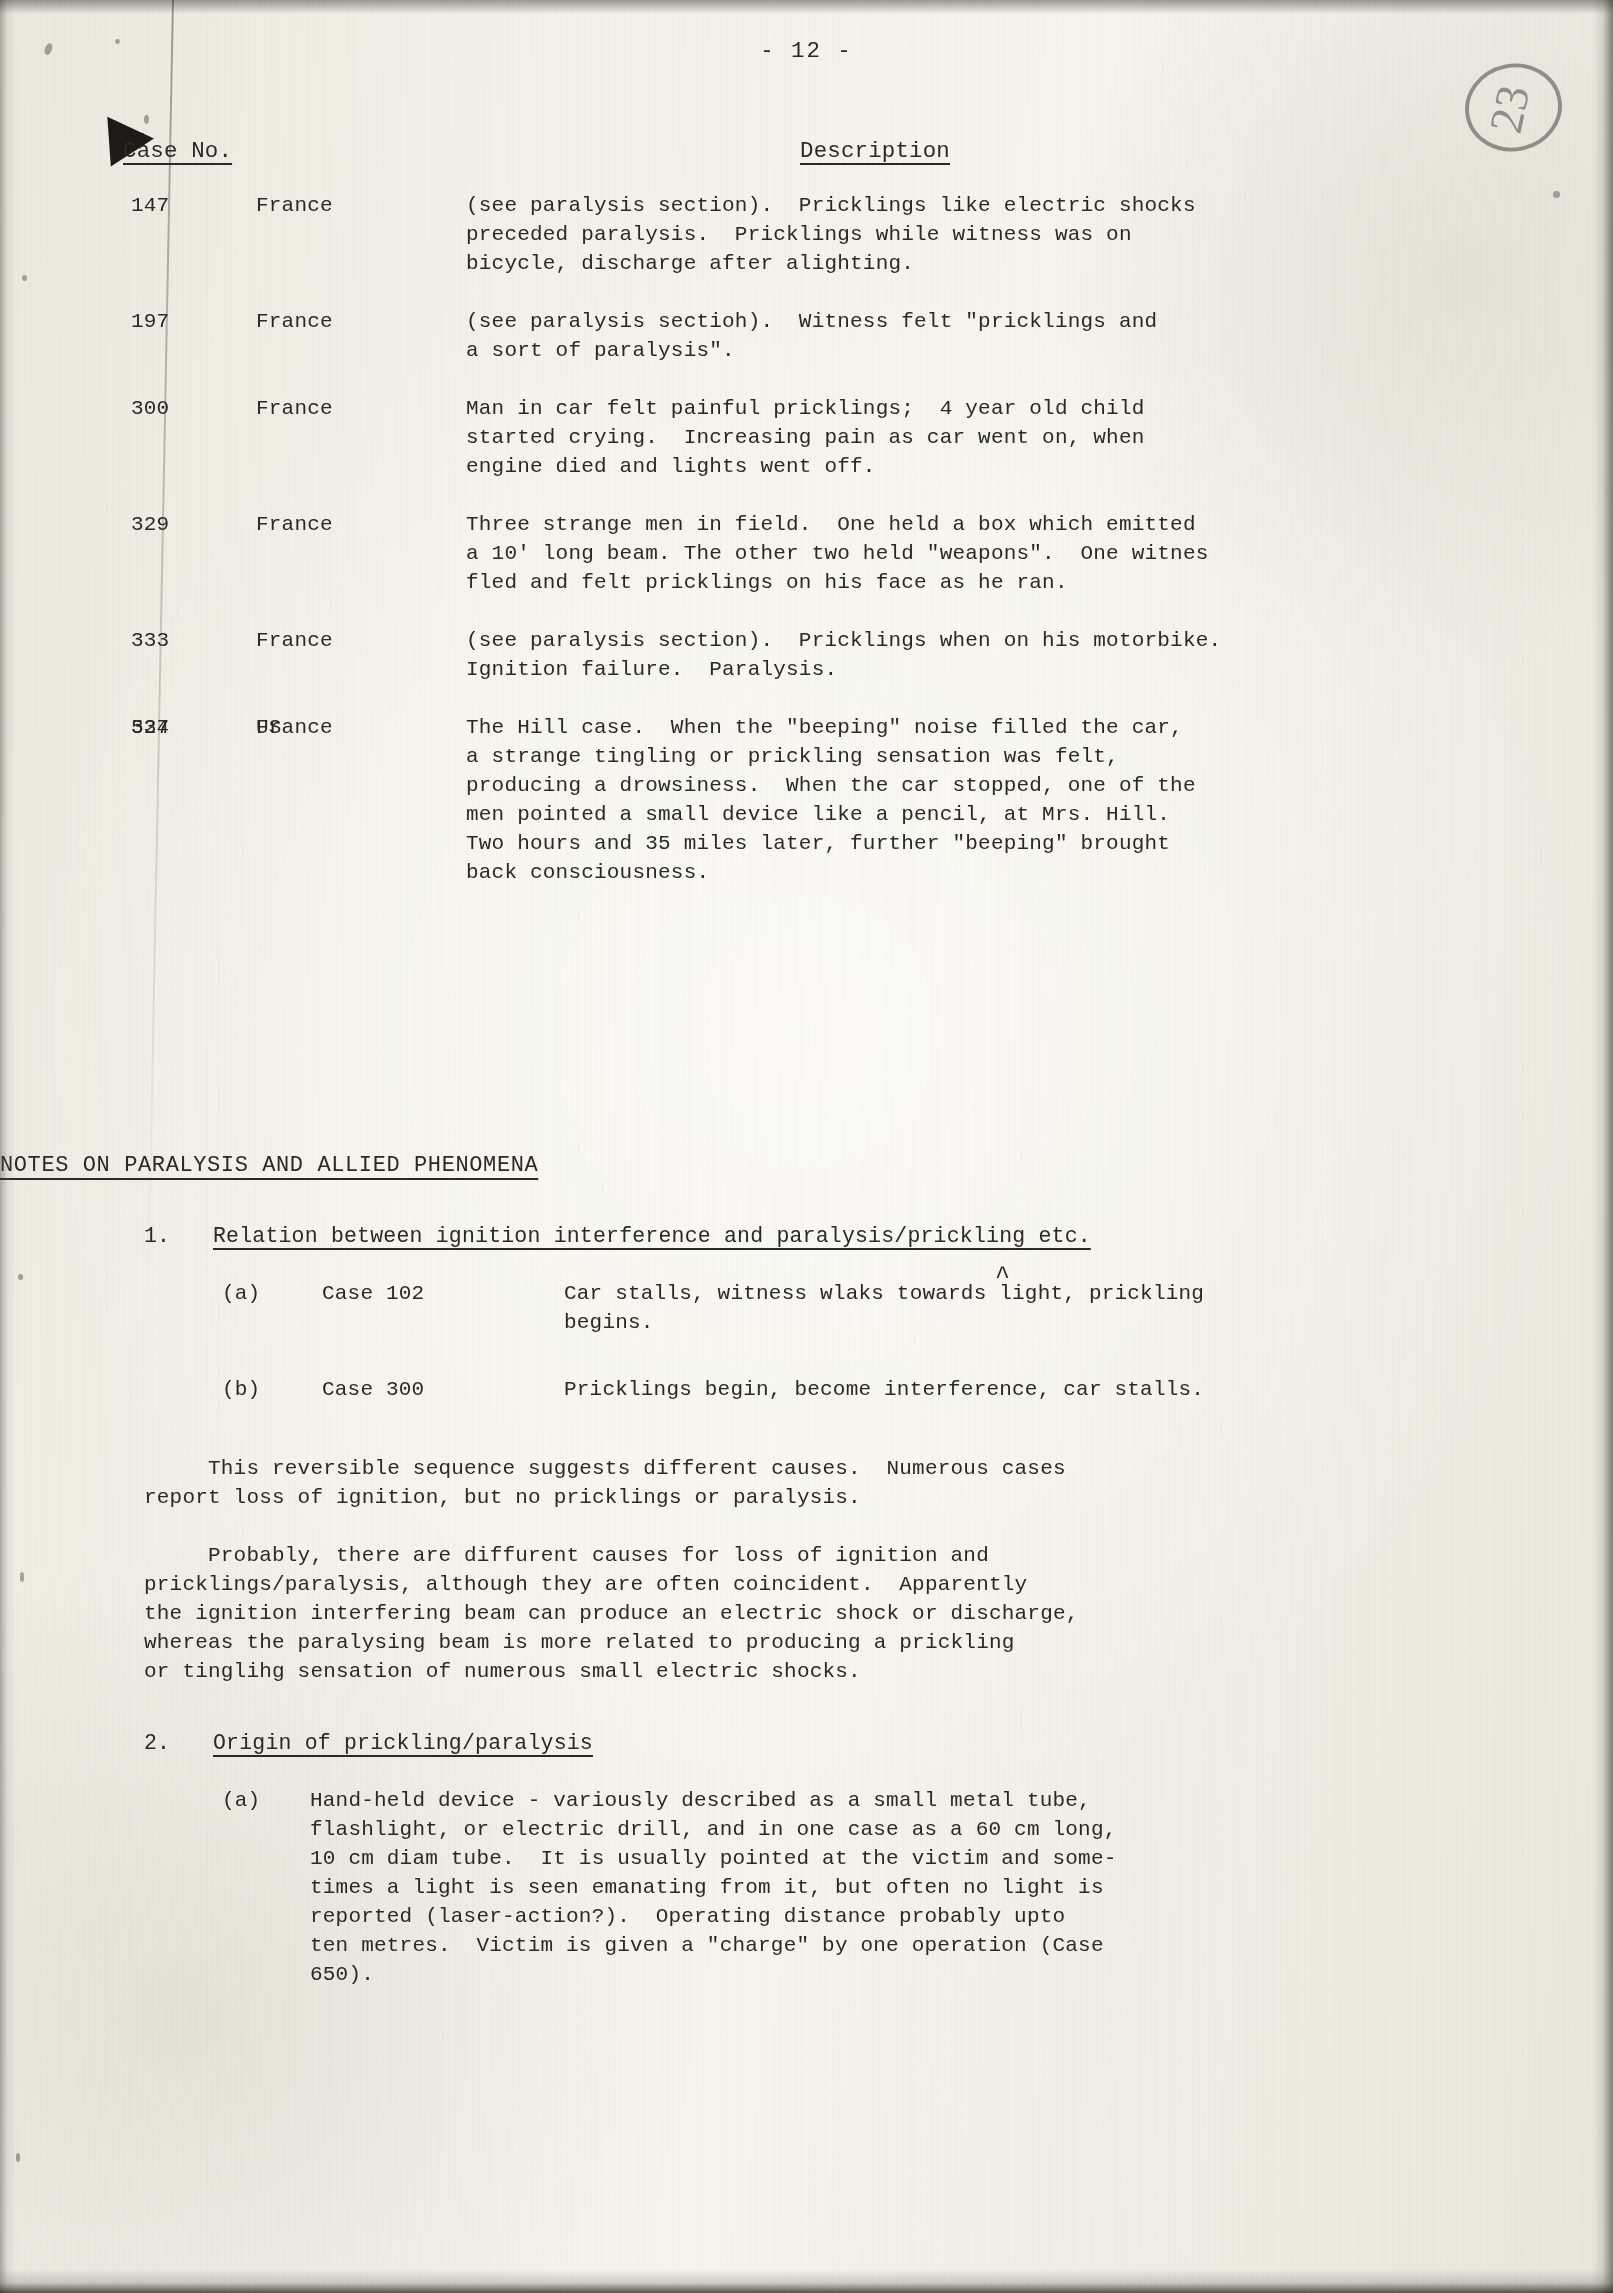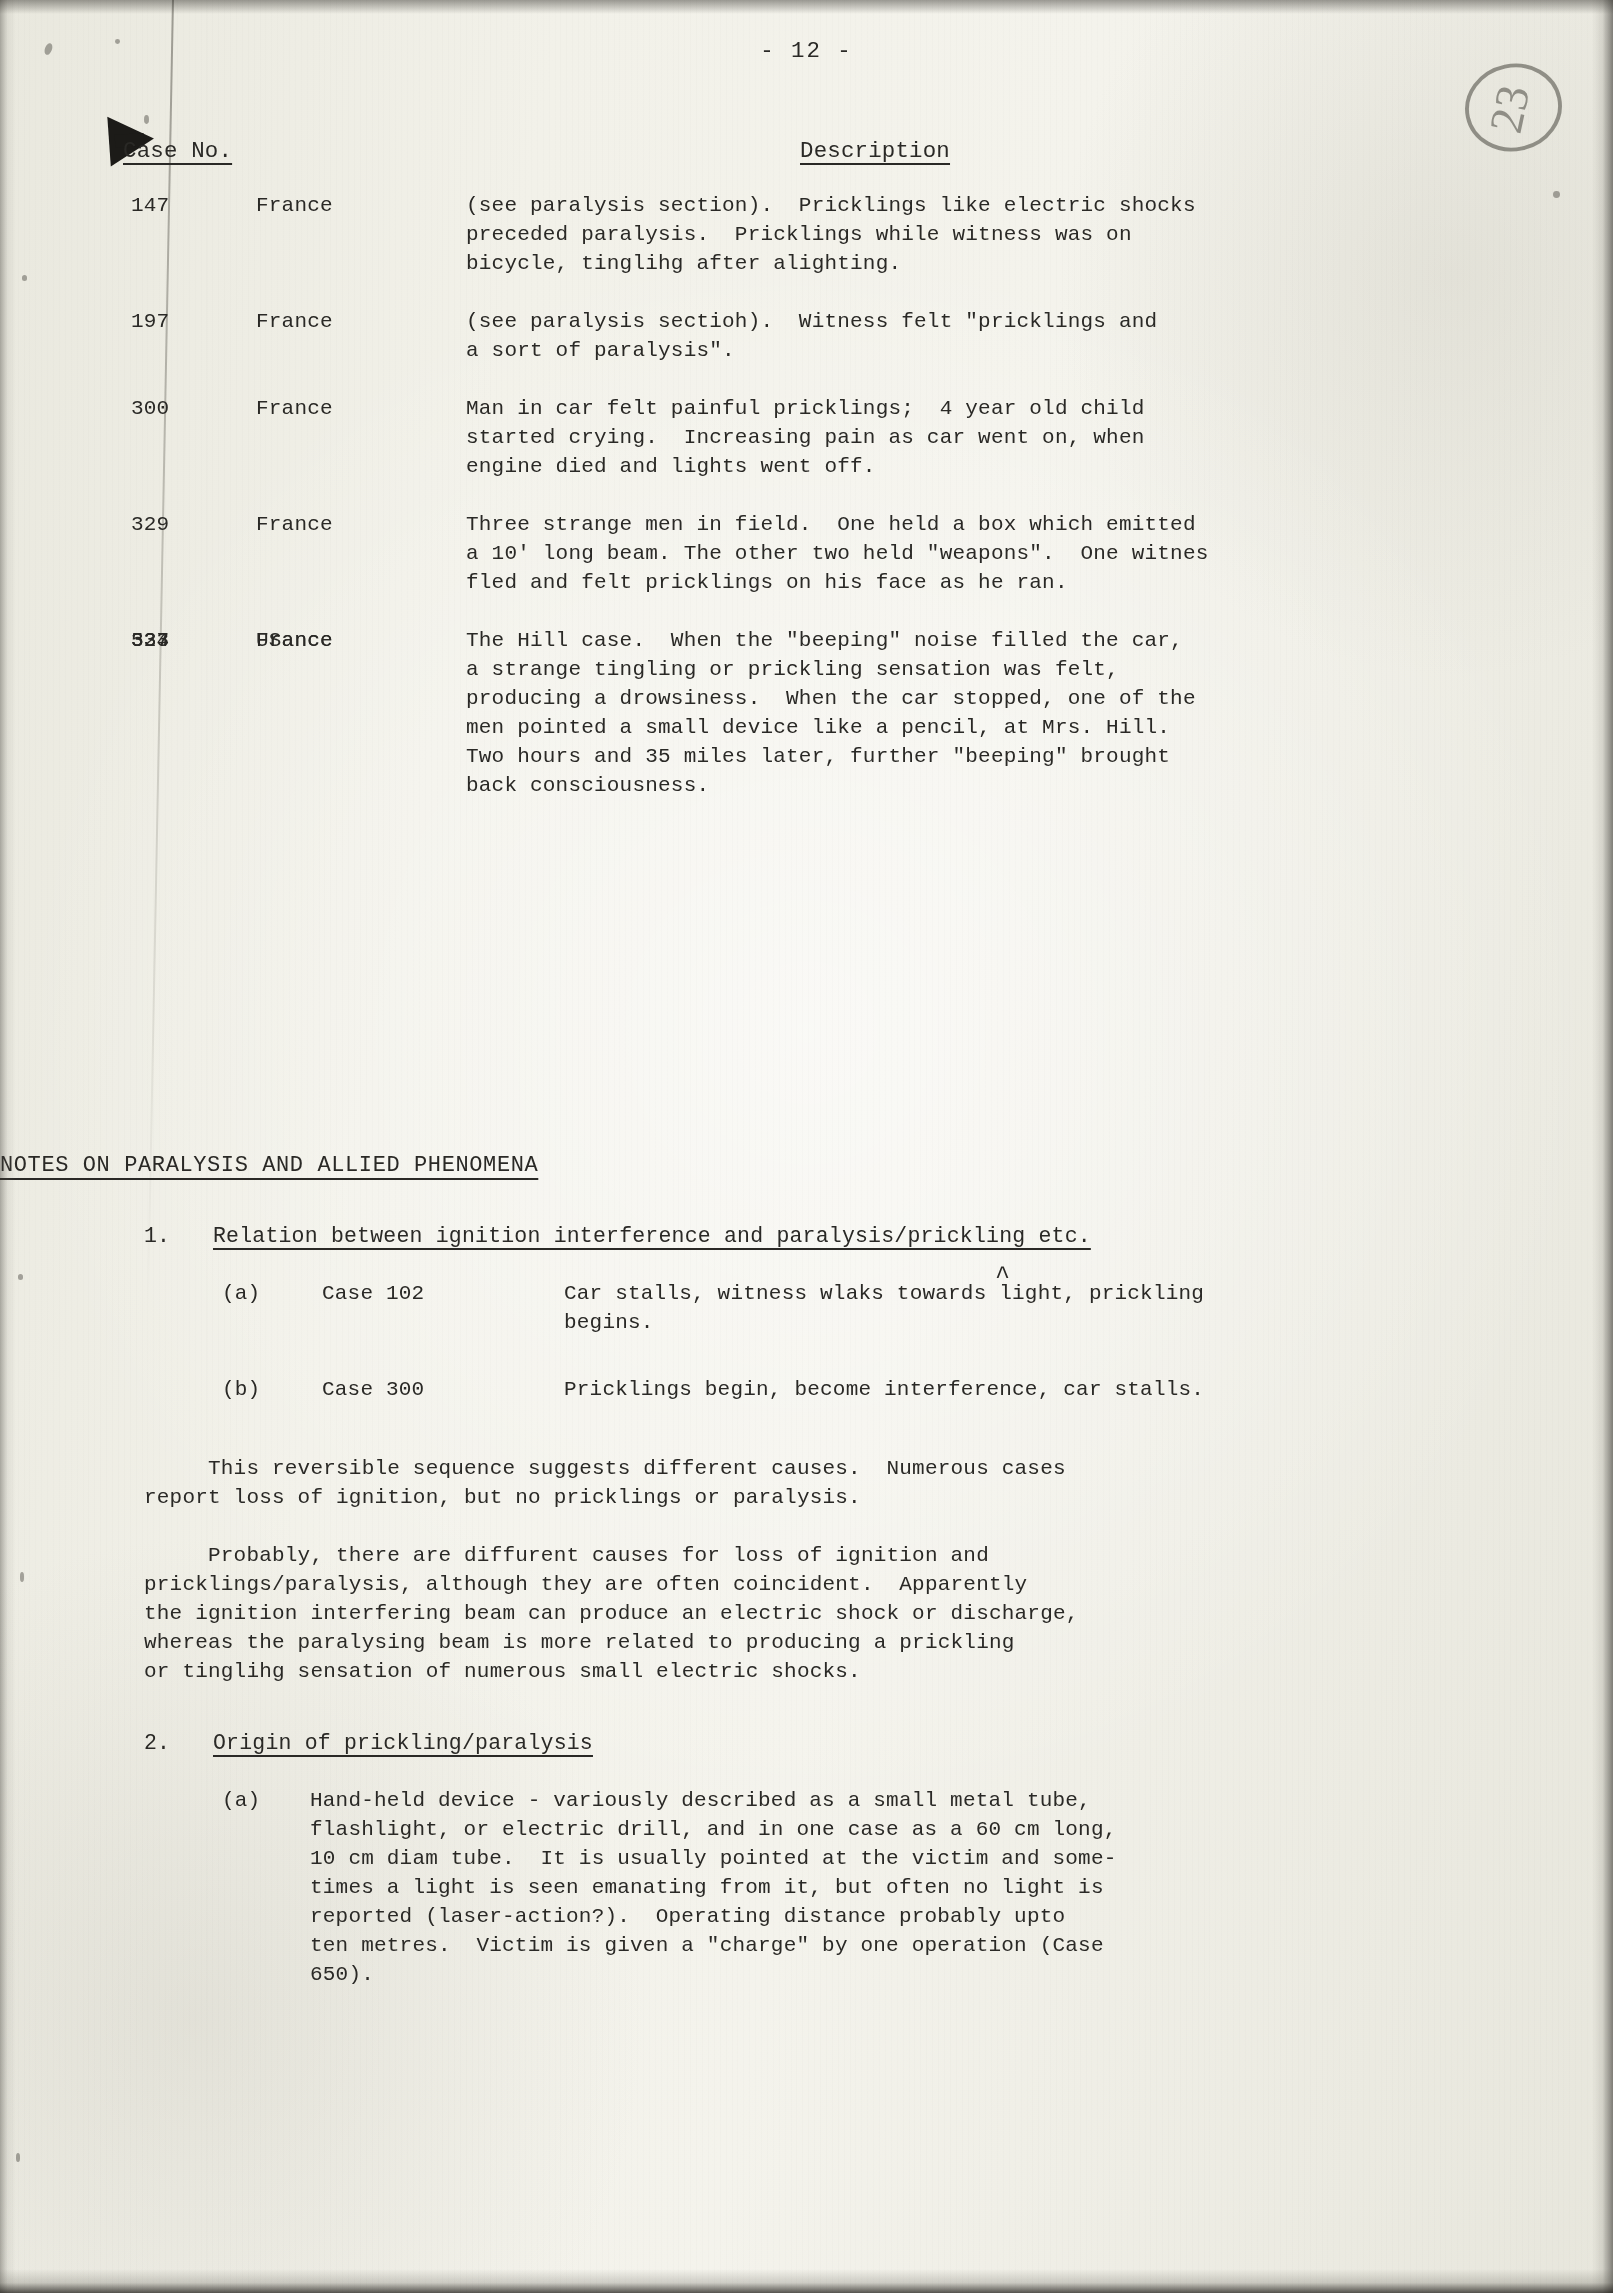--- a/index.html
+++ b/index.html
@@ -300,21 +300,21 @@
       <div class="hdr hdr-desc">Description</div>
     </div>
 
     <div class="cases">
 
       <div class="case-row">
         <div class="case-no">147</div>
         <div class="case-country">France</div>
         <div class="case-desc">(see paralysis section).  Pricklings like electric shocks
 preceded paralysis.  Pricklings while witness was on
-bicycle, tinglihg after alighting.</div>
+bicycle, discharge after alighting.</div>
       </div>
 
       <div class="case-row">
         <div class="case-no">197</div>
         <div class="case-country">France</div>
         <div class="case-desc">(see paralysis sectioh).  Witness felt "pricklings and
 a sort of paralysis".</div>
       </div>
 
       <div class="case-row">
@@ -329,20 +329,22 @@
         <div class="case-no">329</div>
         <div class="case-country">France</div>
         <div class="case-desc">Three strange men in field.  One held a box which emitted
 a 10' long beam. The other two held "weapons".  One witnes
 fled and felt pricklings on his face as he ran.</div>
       </div>
 
       <div class="case-row">
         <div class="case-no">333</div>
         <div class="case-country">France</div>
+        <div class="case-desc">(see paralysis section).  Pricklings when on his motorbike.
+Ignition failure.  Paralysis.</div>
       </div>
 
       <div class="case-row">
         <div class="case-no">337</div>
         <div class="case-country">France</div>
       </div>
 
       <div class="case-row">
         <div class="case-no">524</div>
         <div class="case-country">US</div>

